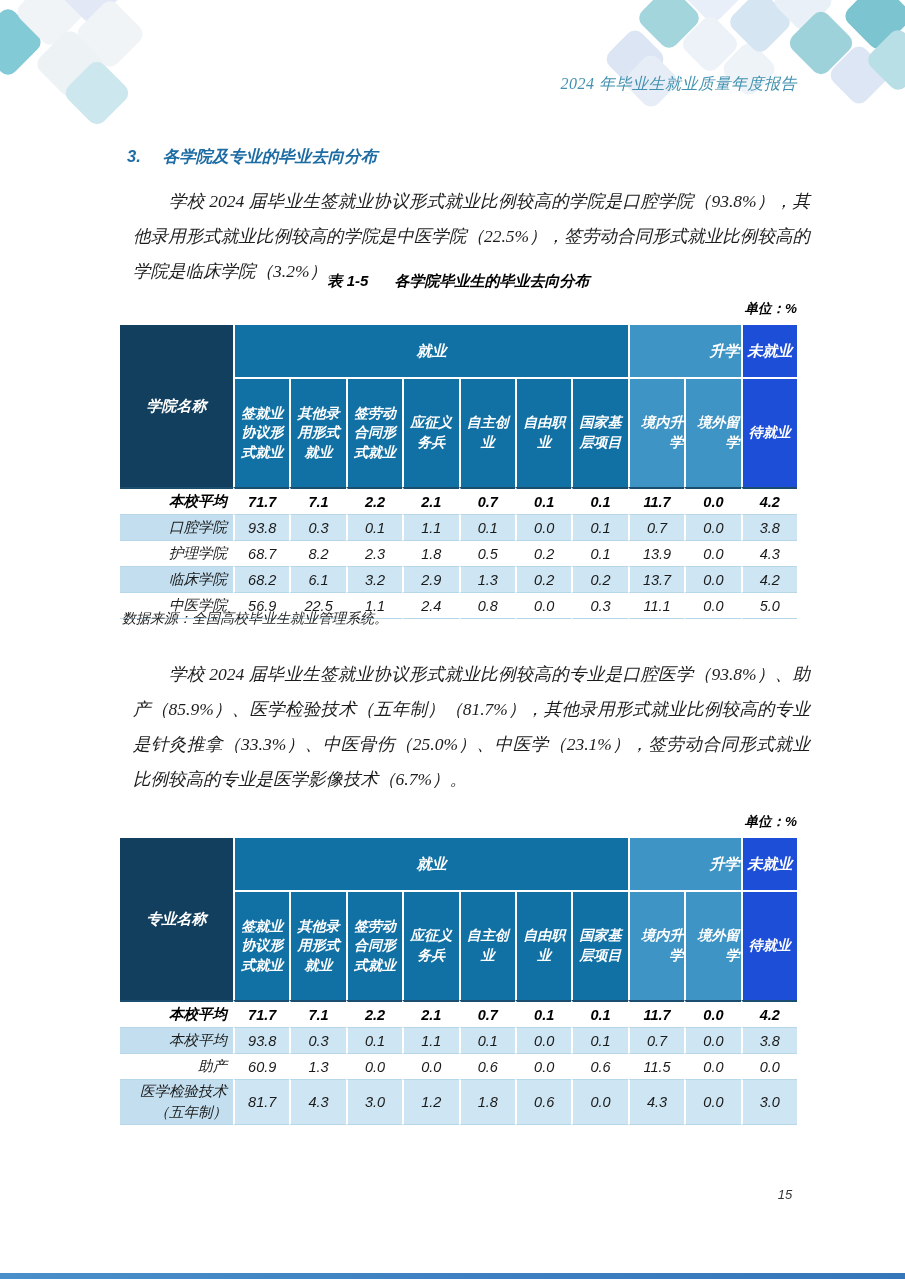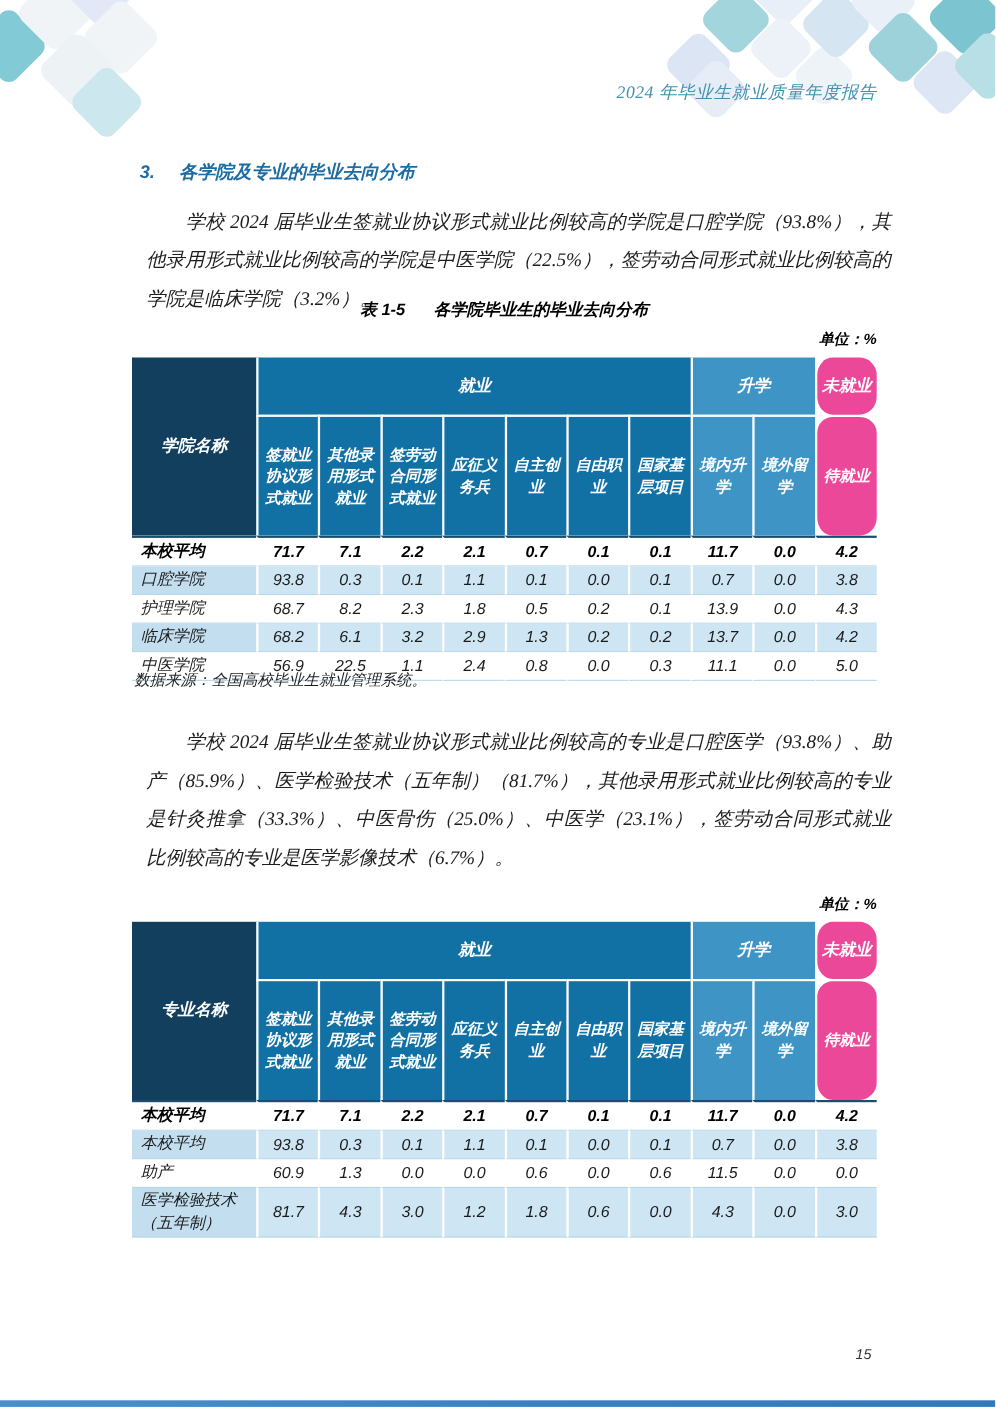--- a/index.html
+++ b/index.html
@@ -62,43 +62,43 @@
   .tbl col.c-name{width:113px;}
   .tbl col.c-d{width:56.4px;}
   .tbl th{
     color:#ffffff;font-weight:bold;text-align:center;vertical-align:middle;
     padding:0 1px;border-left:2px solid #ffffff;
   }
   .tbl thead tr.grouprow th{height:52px;font-size:15px;line-height:1.3;}
   .tbl thead tr.subrow th{height:108px;font-size:14px;line-height:1.4;border-top:2px solid #ffffff;}
   .tbl th.h-name{background:#123f5e;font-size:15px;border-left:none;}
   .tbl .g-emp{background:#1171a4;}
-  .tbl .g-adv{background:#3e95c5;}
-  .tbl .g-un{background:#ec4899;border-radius:16px;}
+  .tbl .g-adv{background:#3e95c5;text-align:right;}
+  .tbl .g-un{background:#1d4ed8;}
   .tbl tbody td{
     background:#ffffff;height:23px;font-size:14.5px;text-align:center;
     color:#1a1a1a;padding:1px 2px;
     border-left:2px solid #ffffff;border-bottom:1px solid #b7d7e9;
   }
   .tbl tbody td.name{
-    text-align:left;padding-left:8px;padding-right:6px;border-left:none;line-height:1.45;
+    text-align:right;padding-left:8px;padding-right:6px;border-left:none;line-height:1.45;
   }
   .tbl tbody tr.striped td{background:#cee6f3;}
   .tbl tbody tr.striped td.name{background:#c3dfef;}
   .tbl tbody tr.avg td{font-weight:bold;border-top:2px solid #1b4d6e;color:#000;}
   
   .source{
     position:absolute;left:122px;top:610px;width:677px;
     font-size:14px;color:#1c1c1c;
   }
   
   .page-number{
     position:absolute;left:770px;top:1187px;width:30px;text-align:center;
     font-family:"Liberation Sans","DejaVu Sans",sans-serif;
-    font-size:13px;color:#333;margin-top:36px;
+    font-size:13px;color:#333;
   }
   
   .bottom-bar{
     position:absolute;left:0;bottom:0;width:905px;height:6px;
     background:linear-gradient(90deg,#4a8fc9 0%,#3d7fc1 55%,#3577b8 100%);
   }
 </style>
 </head>
 <body>
 

